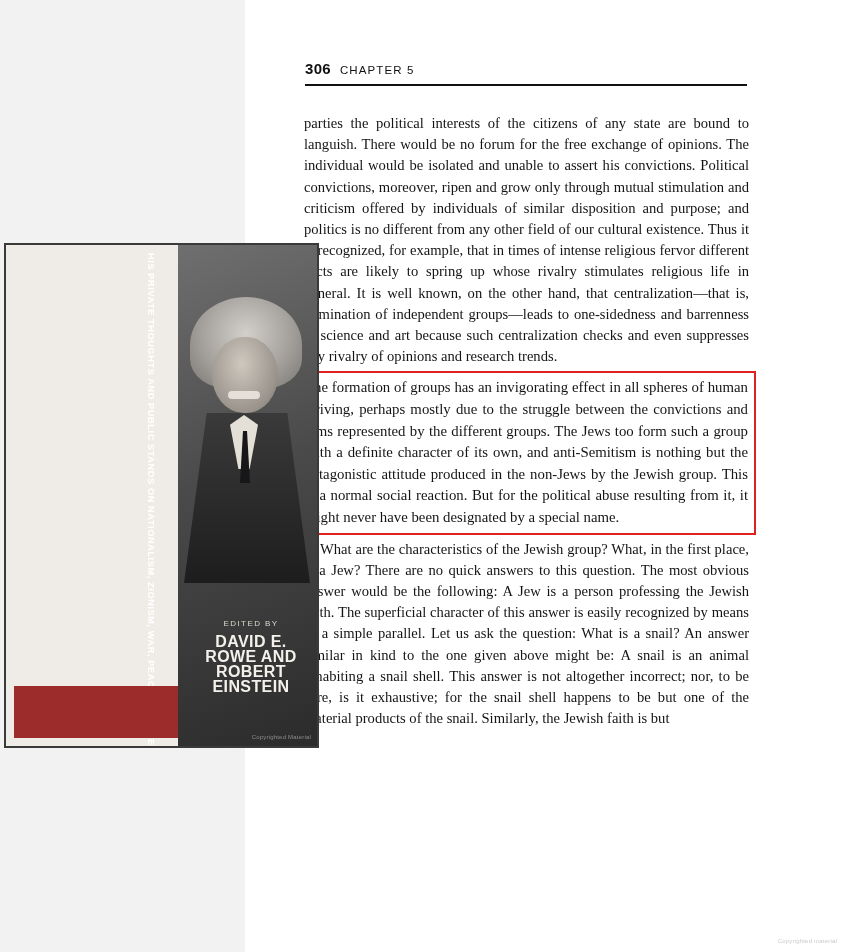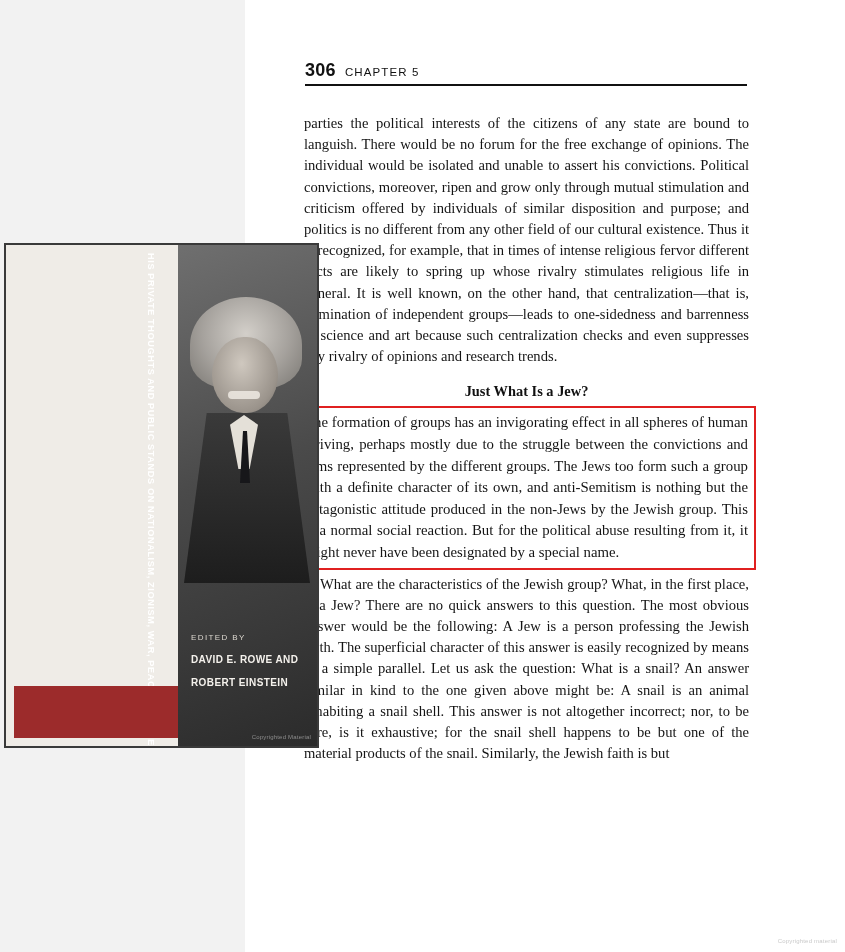--- a/index.html
+++ b/index.html
@@ -37,21 +37,21 @@
     position: absolute;
     left: 60px; top: 60px;
     width: 440px;
     display: flex;
     align-items: baseline;
     gap: 9px;
   }
   #page-number {
     font-family: "Liberation Sans", sans-serif;
     font-weight: bold;
-    font-size: 18px;
+    font-size: 15px;
     letter-spacing: 0.3px;
     color: #111;
   }
   #chapter-label {
     font-family: "Liberation Sans", sans-serif;
     font-size: 11.5px;
     letter-spacing: 1.1px;
     color: #111;
   }
   #head-rule {
@@ -232,35 +232,36 @@
     left: 62px; top: 186px;
     width: 10px; height: 52px;
     background: #17171a;
     clip-path: polygon(30% 0%, 70% 0%, 100% 100%, 0% 100%);
   }
   
   #cover-credits {
     position: absolute;
     left: 185px; bottom: 52px;
     width: 120px;
+    text-align: center;
     color: #f0ece6;
   }
   #credits-editedby {
     font-family: "Liberation Sans", sans-serif;
     font-size: 8px;
     letter-spacing: 1.4px;
     margin-bottom: 6px;
     color: #ddd8d0;
   }
   .credits-name {
     font-family: "Liberation Sans", sans-serif;
     font-weight: bold;
-    font-size: 10px;
+    font-size: 16px;
     letter-spacing: 0.4px;
-    line-height: 23px;
+    line-height: 15px;
     color: #f4f1ec;
   }
   #cover-watermark {
     position: absolute;
     right: 6px; bottom: 6px;
     font-family: "Liberation Sans", sans-serif;
     font-size: 6px;
     color: #8d8d8d;
     letter-spacing: 0.2px;
   }
@@ -275,21 +276,20 @@
   <div id="running-head">
     <span id="page-number">306</span>
     <span id="chapter-label">CHAPTER 5</span>
   </div>
   <div id="head-rule"></div>
 
   <div id="text-column">
 
     <p class="para">parties the political interests of the citizens of any state are bound to languish. There would be no forum for the free exchange of opinions. The individual would be isolated and unable to assert his convictions. Political convictions, moreover, ripen and grow only through mutual stimulation and criticism offered by individuals of similar disposition and purpose; and politics is no different from any other field of our cultural existence. Thus it is recognized, for example, that in times of intense religious fervor different sects are likely to spring up whose rivalry stimulates religious life in general. It is well known, on the other hand, that centralization—that is, elimination of independent groups—leads to one-sidedness and barrenness in science and art because such centralization checks and even suppresses any rivalry of opinions and research trends.</p>
 
-    <div id="subhead">Just What Is a Jew?</div>
 
     <div id="highlight-box">
       <p class="para">The formation of groups has an invigorating effect in all spheres of human striving, perhaps mostly due to the struggle between the convictions and aims represented by the different groups. The Jews too form such a group with a definite character of its own, and anti-Semitism is nothing but the antagonistic attitude produced in the non-Jews by the Jewish group. This is a normal social reaction. But for the political abuse resulting from it, it might never have been designated by a special name.</p>
     </div>
 
     <p class="para indent" id="after-box">What are the characteristics of the Jewish group? What, in the first place, is a Jew? There are no quick answers to this question. The most obvious answer would be the following: A Jew is a person professing the Jewish faith. The superficial character of this answer is easily recognized by means of a simple parallel. Let us ask the question: What is a snail? An answer similar in kind to the one given above might be: A snail is an animal inhabiting a snail shell. This answer is not altogether incorrect; nor, to be sure, is it exhaustive; for the snail shell happens to be but one of the material products of the snail. Similarly, the Jewish faith is but</p>
 
   </div>
 
   <div id="page-watermark">Copyrighted material</div>

